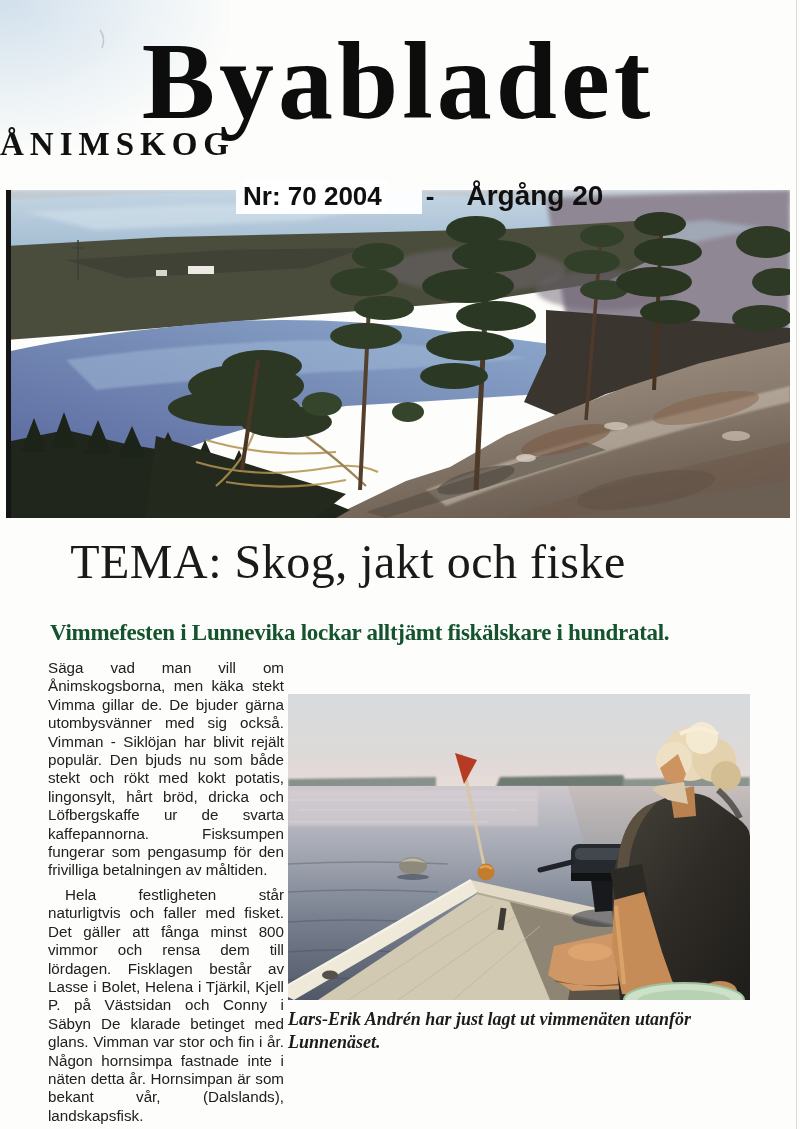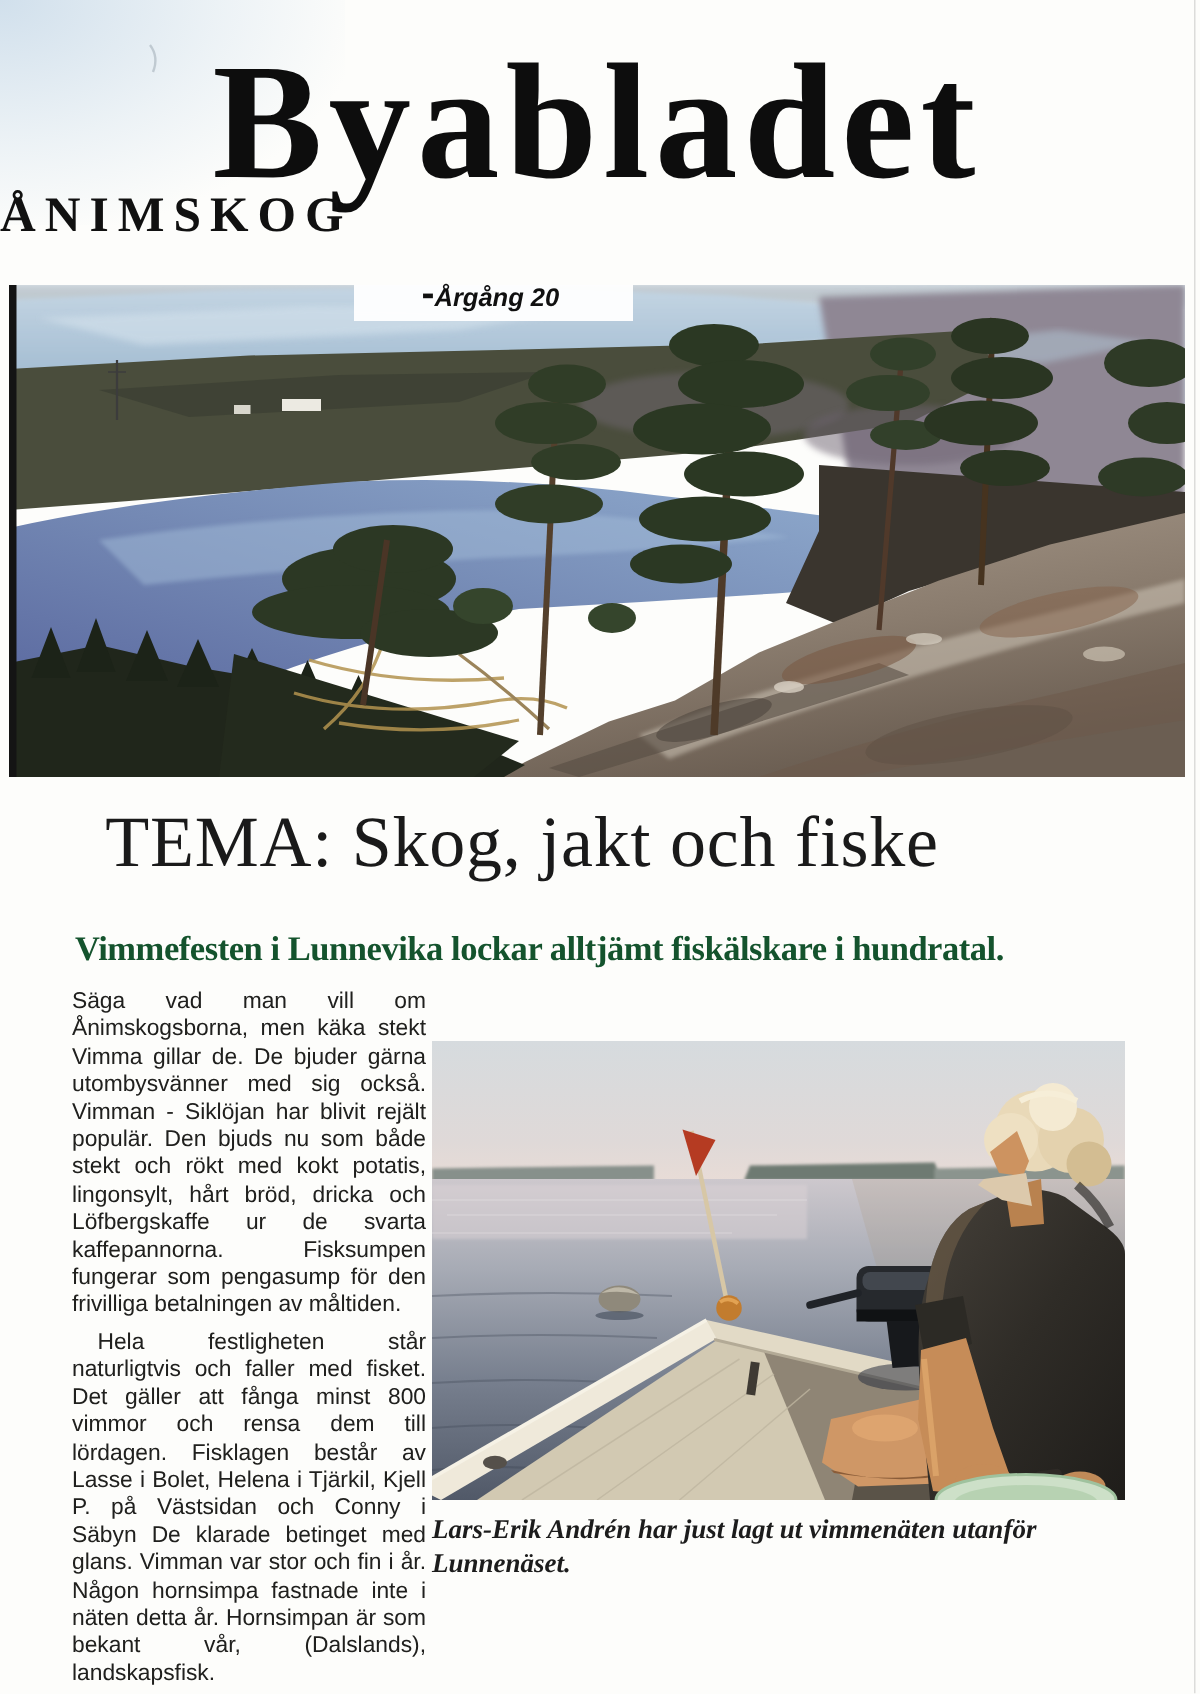--- a/index.html
+++ b/index.html
@@ -28,21 +28,21 @@
     font-family:"Liberation Serif", serif;font-weight:bold;
     font-size:33px;line-height:1;letter-spacing:6px;color:#111;
   }
   .issue-row{
     left:243px;top:180px;display:flex;align-items:baseline;
     font-family:"Liberation Sans", sans-serif;font-weight:bold;color:#101010;
     z-index:5;
   }
   .issue-no{font-size:26px;background:rgba(255,255,255,.92);padding-right:6px;}
   .issue-sep{font-size:26px;margin-left:38px;}
-  .issue-vol{font-size:17px;font-style:italic;}
+  .issue-vol{font-size:28px;margin-left:32px;}
   .cover-photo{left:6px;top:190px;width:784px;height:328px;z-index:1;}
   .theme-heading{
     left:0;top:536px;width:696px;text-align:center;
     font-family:"Liberation Serif", serif;font-size:48px;line-height:1.1;
     color:#1a1a1a;letter-spacing:0.5px;
   }
   .headline{
     left:50px;top:620px;width:700px;white-space:nowrap;
     font-family:Liberation Serif, serif;font-weight:bold;
     font-size:23px;letter-spacing:-0.3px;color:#14532d;
@@ -76,20 +76,21 @@
 <div class="abs scan-mark">
   <svg width="24" height="24" viewBox="0 0 24 24">
       <path d="M4,2 Q10,10 6,20" stroke="#9aa6b0" stroke-width="1.6" fill="none"></path>
     </svg>
 </div>
 
 <div class="abs masthead-title">Byabladet</div>
 <div class="abs masthead-subtitle">ÅNIMSKOG</div>
 
 <div class="abs issue-row">
+  <span class="issue-no">Nr: 70 2004</span>
   <span class="issue-sep">-</span>
   <span class="issue-vol">Årgång 20</span>
 </div>
 
 <div class="abs cover-photo">
 <svg width="784" height="328" viewBox="0 0 784 328">
   <defs>
     <linearGradient id="sky1" x1="0" y1="0" x2="0" y2="1">
       <stop offset="0" stop-color="#dfe7ee"></stop>
           <stop offset="1" stop-color="#c8d5df"></stop>

